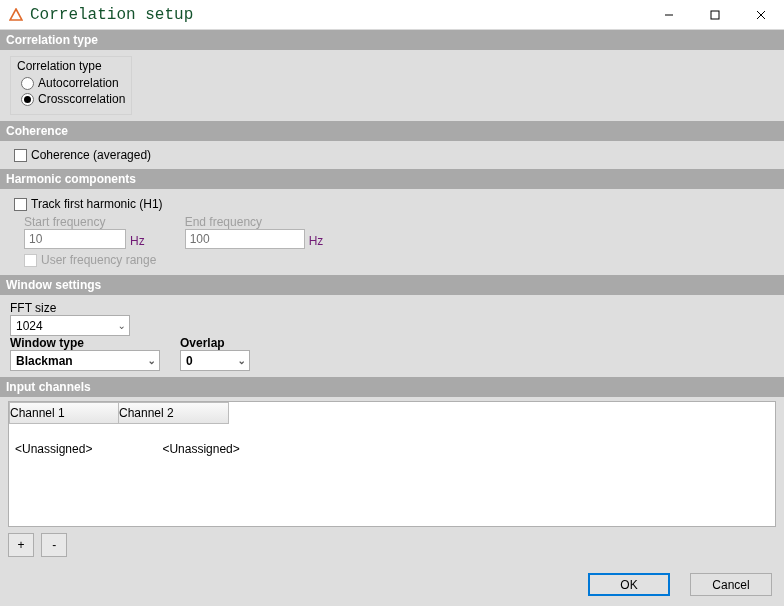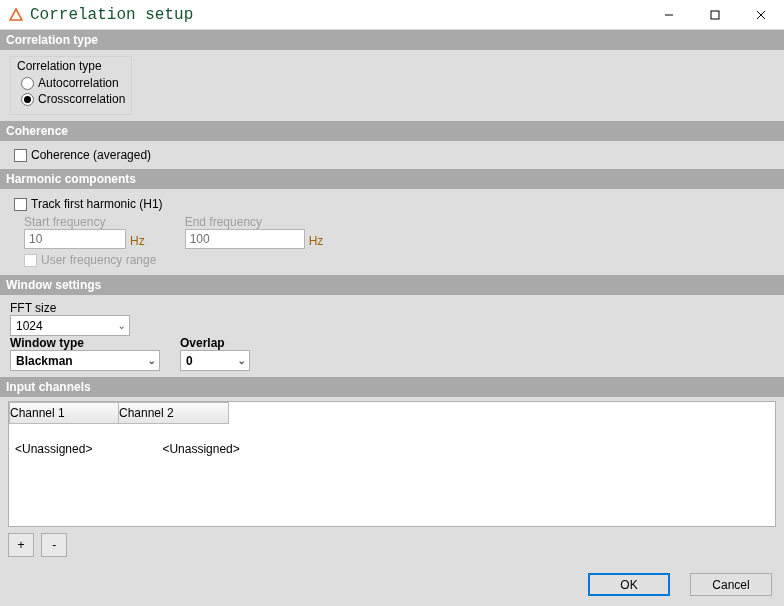--- a/index.html
+++ b/index.html
@@ -14,21 +14,21 @@
   .section-body { padding: 6px 10px; background: #dedede; }
   .radio-row, .check-row { display: flex; align-items: center; gap: 4px; margin: 2px 0 2px 4px; color: #000; }
   .radio, .checkbox { width: 13px; height: 13px; border: 1px solid #707070; background: #fff; display: inline-flex; align-items:center; justify-content:center; }
   .radio { border-radius: 50%; }
   .radio.checked::after { content:""; width:7px; height:7px; border-radius:50%; background:#000; }
   .label-sub { color:#000; }
   .muted { color:#a0a0a0; }
   .field { display:flex; flex-direction:column; }
   .input { background:#fff; border:1px solid #b5b5b5; height:20px; padding:1px 4px; color:#333; }
   .input.disabled { color:#707070; }
-  .unit { color:#a16207; margin-left:4px; align-self:flex-end; padding-bottom:1px; }
+  .unit { color:#701a75; margin-left:4px; align-self:flex-end; padding-bottom:1px; }
   .row { display:flex; gap:28px; align-items:flex-end; margin-top:4px; }
   .select { background:#fff; border:1px solid #adadad; height:21px; display:flex; align-items:center; justify-content:space-between; padding:0 3px 0 5px; }
   .select .chev { font-size:10px; color:#555; }
   .channels-panel { background:#fff; border:1px solid #b0b0b0; margin: 4px 8px 0 8px; flex:1; display:flex; flex-direction:column; }
   .tabs { display:flex; }
   .tab { border:1px solid #bcbcbc; background: linear-gradient(#fafafa,#e6e6e6); padding:3px 0; width:110px; text-align:left; margin-right:0px; }
   .tab + .tab { border-left:none; }
   .unassigned { padding:6px 6px; color:#000; display:flex; gap:70px;margin-top:12px; }
   .small-btn { width:26px; height:24px; border:1px solid #adadad; background:#e8e8e8; display:inline-flex; align-items:center; justify-content:center; margin-right:4px; }
   .footer { display:flex; justify-content:flex-end; gap:20px; padding:10px 12px; }

